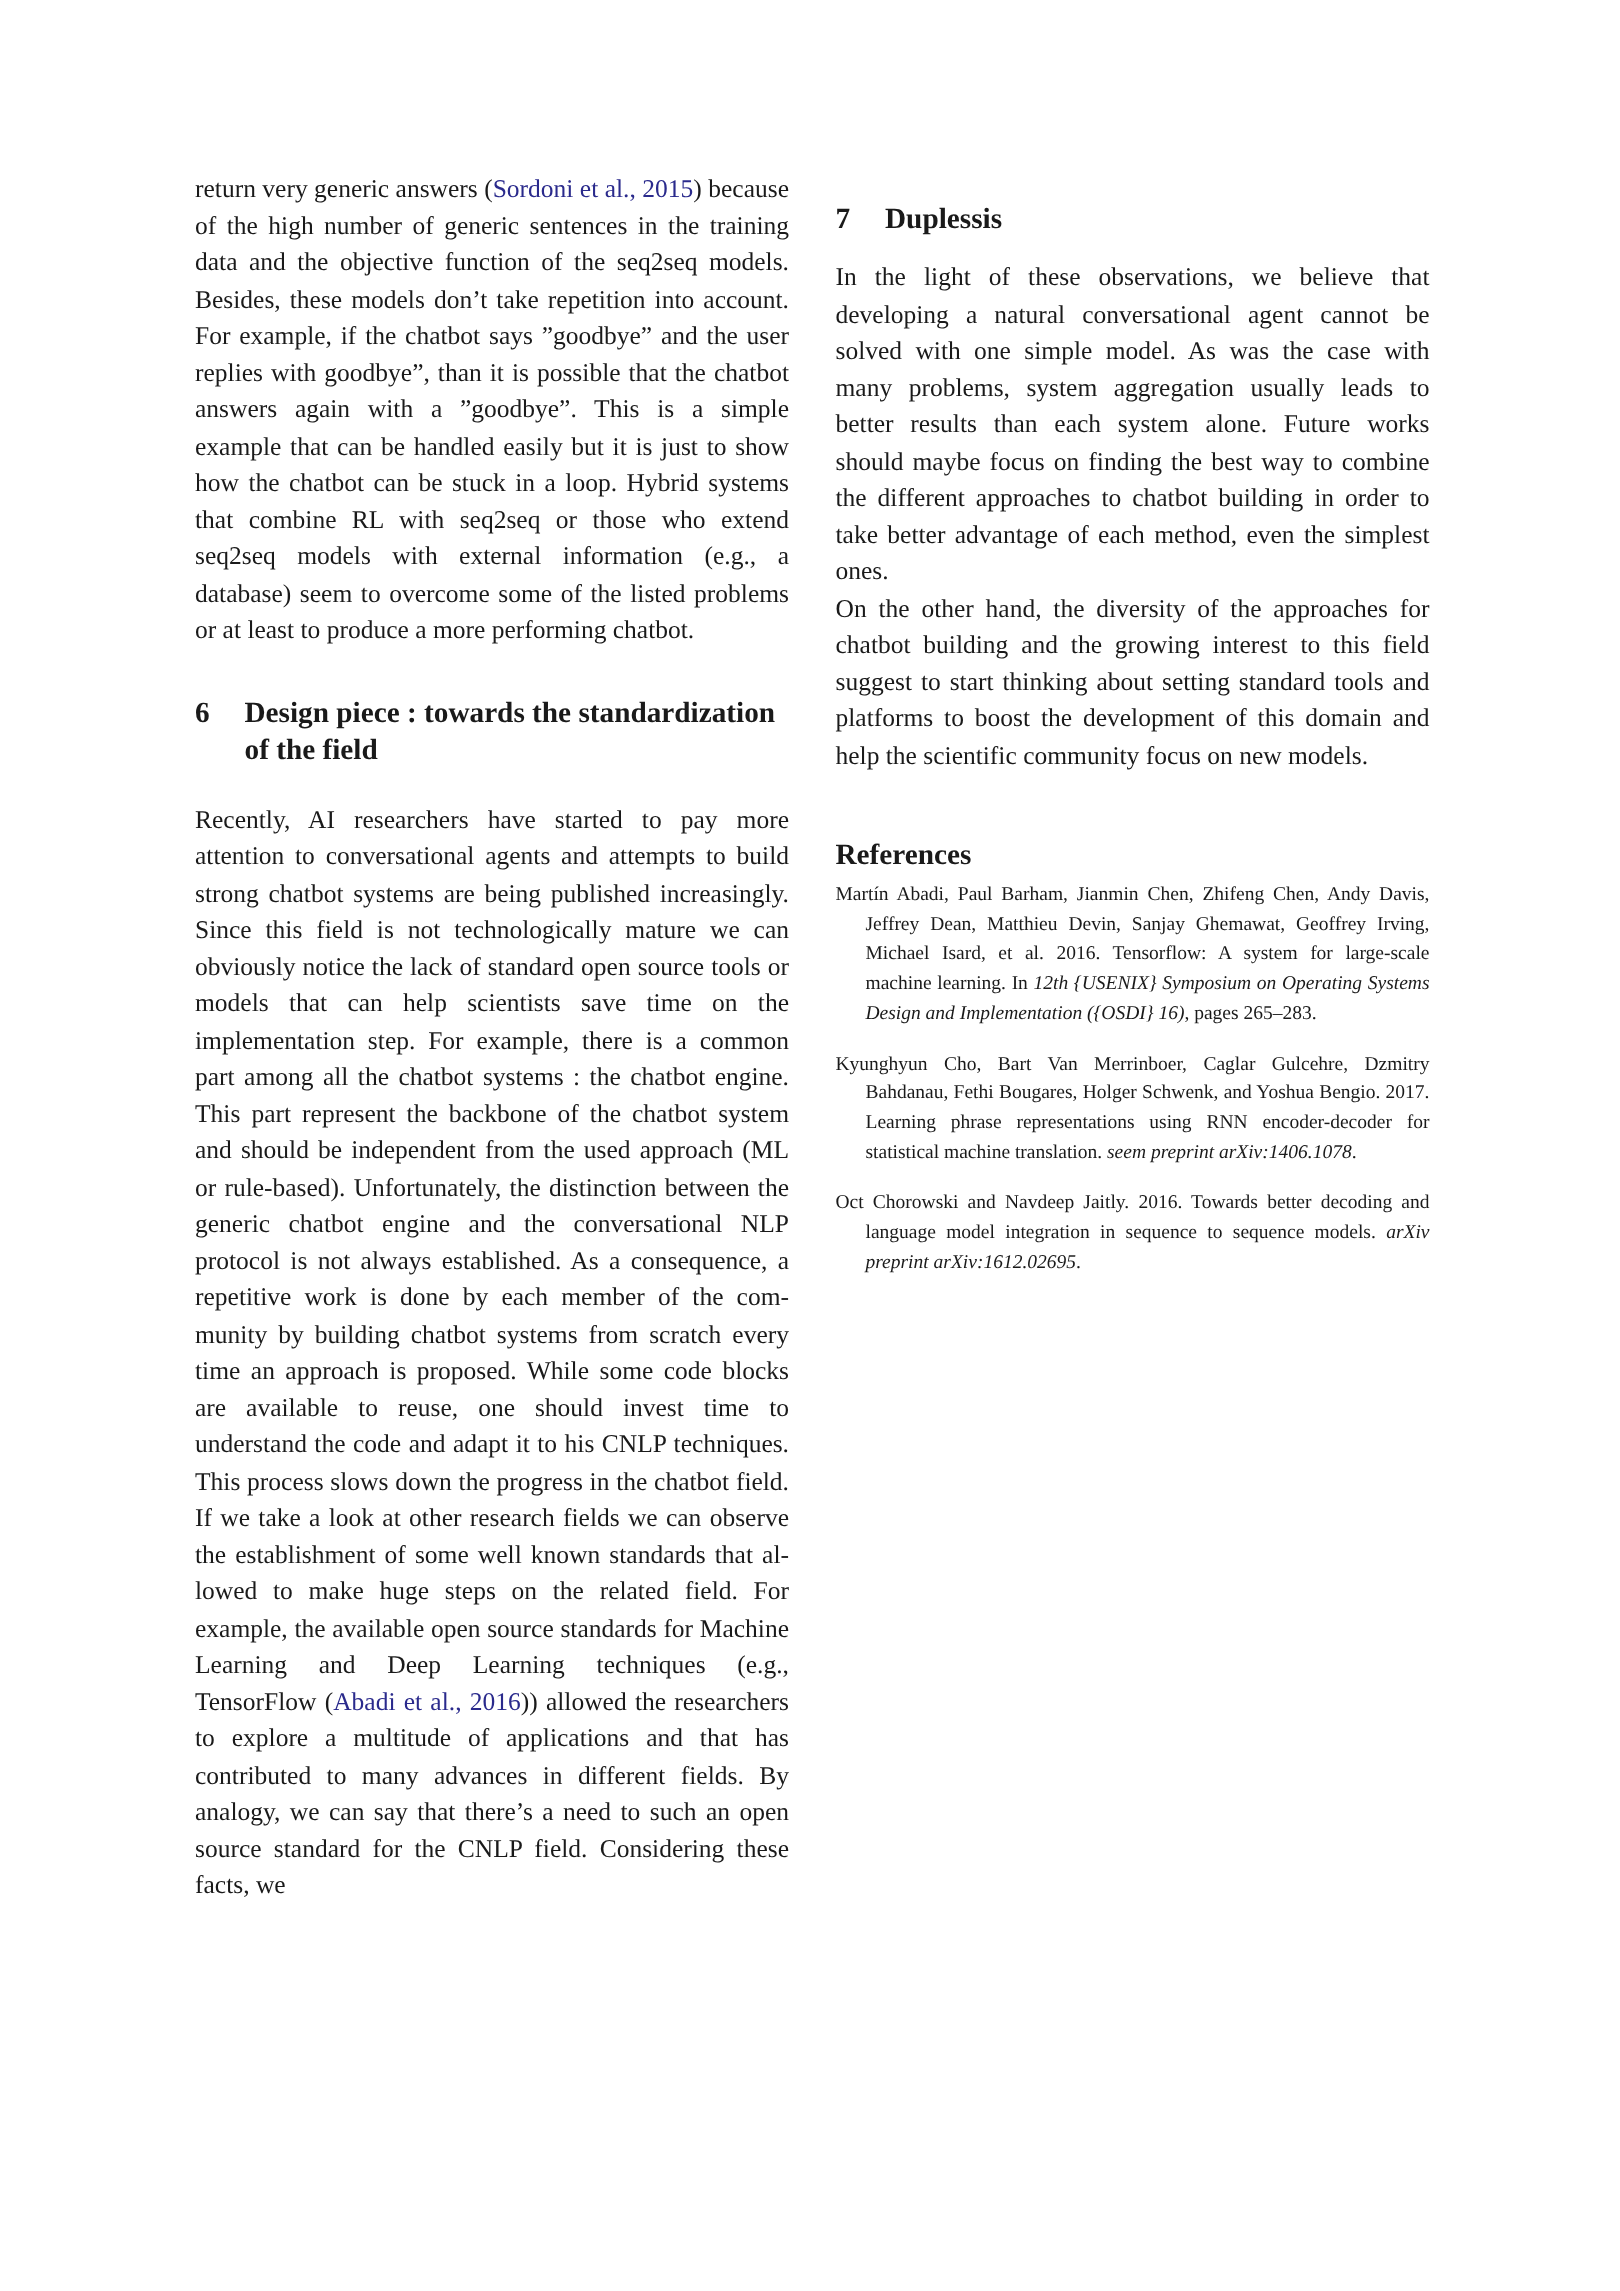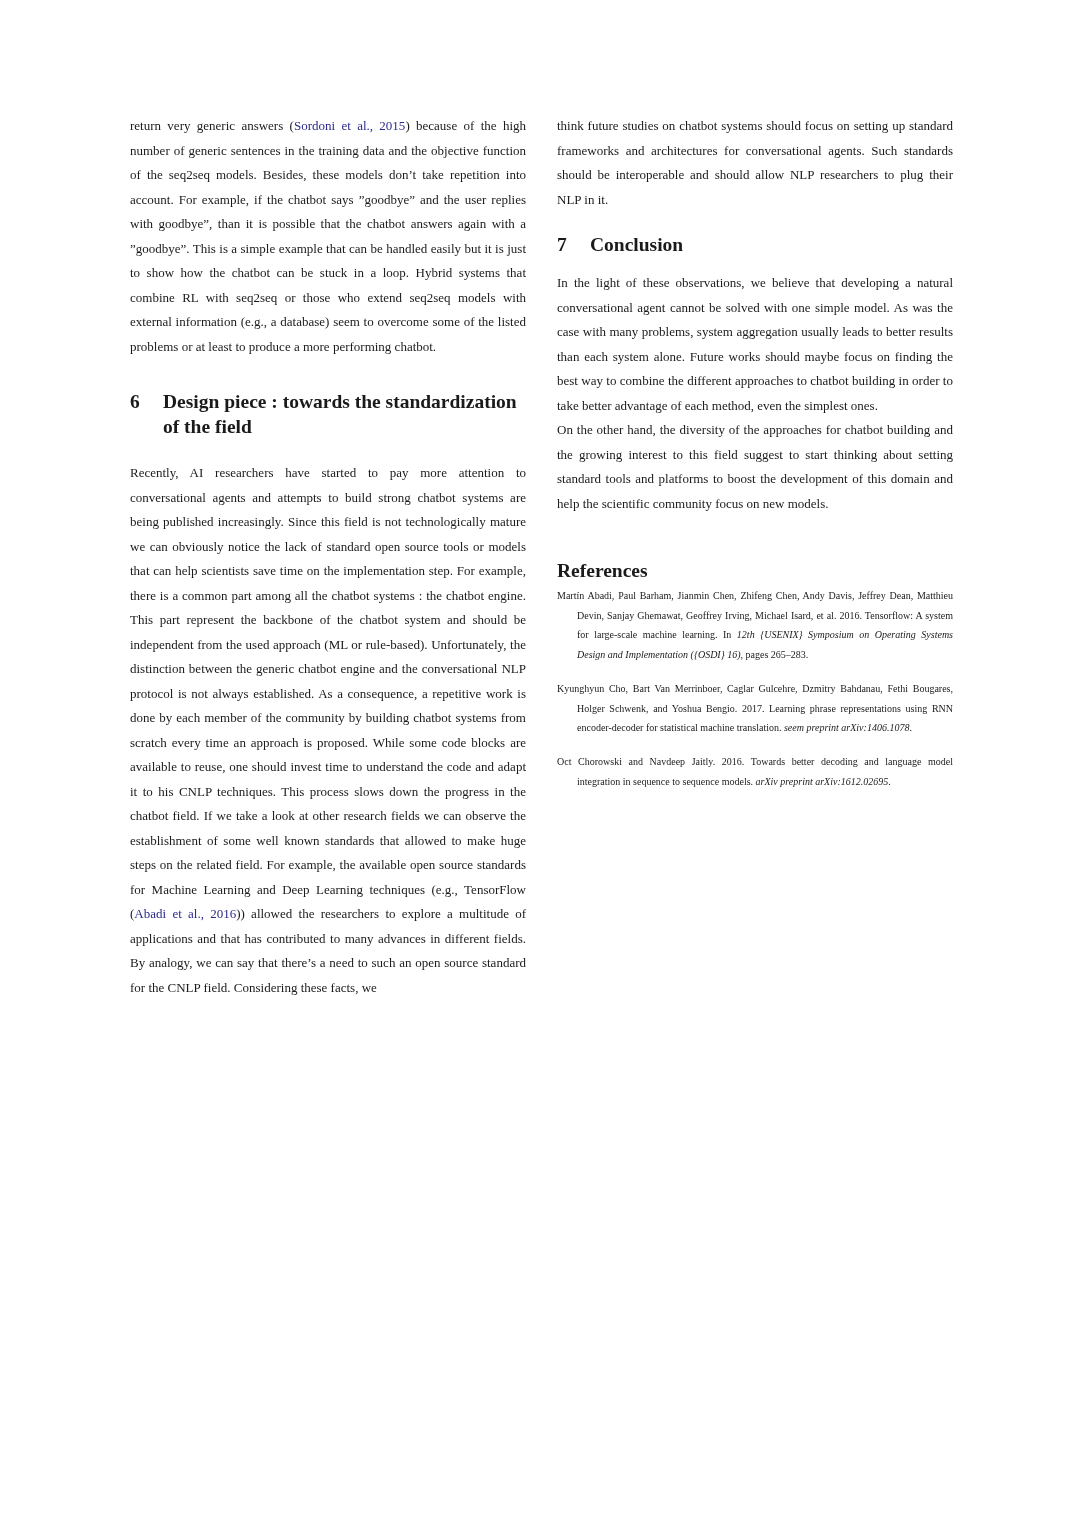--- a/index.html
+++ b/index.html
@@ -1,48 +1,47 @@
 <!DOCTYPE html>
 <html><head>
 <meta charset="utf-8">
 <style>
   html, body { margin: 0; padding: 0; background: #ffffff; }
   body { width: 1080px; height: 1527px; position: relative; overflow: hidden;
          font-family: "Liberation Serif", "DejaVu Serif", serif; color: #1a1a1a; }
   .col { position: absolute; top: 114px; width: 396px; }
   .col-left { left: 130px; }
   .col-right { left: 557px; }
-  p.body { margin: 0; font-size: 13px; line-height: 24.5px; text-align: justify; hyphens: manual; }
+  p.body { margin: 0; font-size: 17px; line-height: 24.5px; text-align: justify; hyphens: manual; }
   .cite { color: #2a2a8c; }
   h2.sec { margin: 0; font-size: 19.5px; font-weight: bold; line-height: 25px; display: flex; }
   h2.sec .num { width: 33px; flex: none; }
   h2.sec .title { flex: 1; }
-  .ref { font-size: 10px; line-height: 19.7px; text-align: justify; padding-left: 20px; text-indent: -20px; margin: 0; }
+  .ref { font-size: 13px; line-height: 19.7px; text-align: justify; padding-left: 20px; text-indent: -20px; margin: 0; }
   .ref i { font-style: italic; }
 </style>
 </head>
 <body>
 
 <div class="col col-left">
   <p class="body"><span>return very generic answers (</span><span class="cite">Sordoni et al., 2015</span><span>) because of the high number of generic sentences in the training data and the objective function of the seq2seq models.  Besides, these models don’t take repetition into account.  For example, if the chatbot says ”goodbye” and the user replies with  goodbye”, than it is possible that the chatbot answers again with a ”goodbye”. This is a simple example that can be handled easily but it is just to show how the chatbot can be stuck in a loop. Hybrid systems that combine RL with seq2seq or those who extend seq2seq models with external information (e.g., a database) seem to overcome some of the listed problems or at least to produce a more performing chatbot.</span></p>
 
   <h2 class="sec" style="margin-top:30px;">
     <span class="num">6</span>
     <span class="title">Design piece : towards the standardization of the field</span>
   </h2>
 
   <p class="body" style="margin-top:22px;"><span>Recently, AI researchers have started to pay more attention to conversational agents and attempts to build strong chatbot systems are being pub­lished increasingly.  Since this field is not tech­nologically mature we can obviously notice the lack of standard open source tools or models that can help scientists save time on the implementa­tion step.  For example, there is a common part among all the chatbot systems :  the chatbot en­gine.  This part represent the backbone of the chatbot system and should be independent from the used approach (ML or rule-based).  Unfortu­nately, the distinction between the generic chatbot engine and the conversational NLP protocol is not always established.  As a consequence, a repeti­tive work is done by each member of the com­munity by building chatbot systems from scratch every time an approach is proposed.  While some code blocks are available to reuse, one should in­vest time to understand the code and adapt it to his CNLP techniques.  This process slows down the progress in the chatbot field. If we take a look at other research fields we can observe the estab­lishment of some well known standards that al­lowed to make huge steps on the related field. For example, the available open source standards for Machine Learning and Deep Learning techniques (e.g., TensorFlow (</span><span class="cite">Abadi et al., 2016</span><span>)) allowed the researchers to explore a multitude of applica­tions and that has contributed to many advances in different fields.  By analogy, we can say that there’s a need to such an open source standard for the CNLP field.  Considering these facts, we</span></p>
 </div>
 
 <div class="col col-right">
-  <p class="body">think future studies on chatbot systems should fo­cus on setting up standard frameworks and archi­tectures for conversational agents. Such standards should be interoperable and should allow NLP re­searchers to plug their NLP in it.</p>
 
   <h2 class="sec" style="margin-top:20px;">
     <span class="num">7</span>
-    <span class="title">Conclusion</span>
+    <span class="title">Duplessis</span>
   </h2>
 
   <p class="body" style="margin-top:14px;">In the light of these observations, we believe that developing a natural conversational agent cannot be solved with one simple model. As was the case with many problems, system aggregation usually leads to better results than each system alone. Fu­ture works should maybe focus on finding the best way to combine the different approaches to chat­bot building in order to take better advantage of each method, even the simplest ones.</p>
   <p class="body">On the other hand, the diversity of the approaches for chatbot building and the growing interest to this field suggest to start thinking about setting standard tools and platforms to boost the develop­ment of this domain and help the scientific com­munity focus on new models.</p>
 
   <h2 class="sec" style="margin-top:42px; margin-bottom:3px;">
     <span class="title">References</span>
   </h2>
 
   <div>

